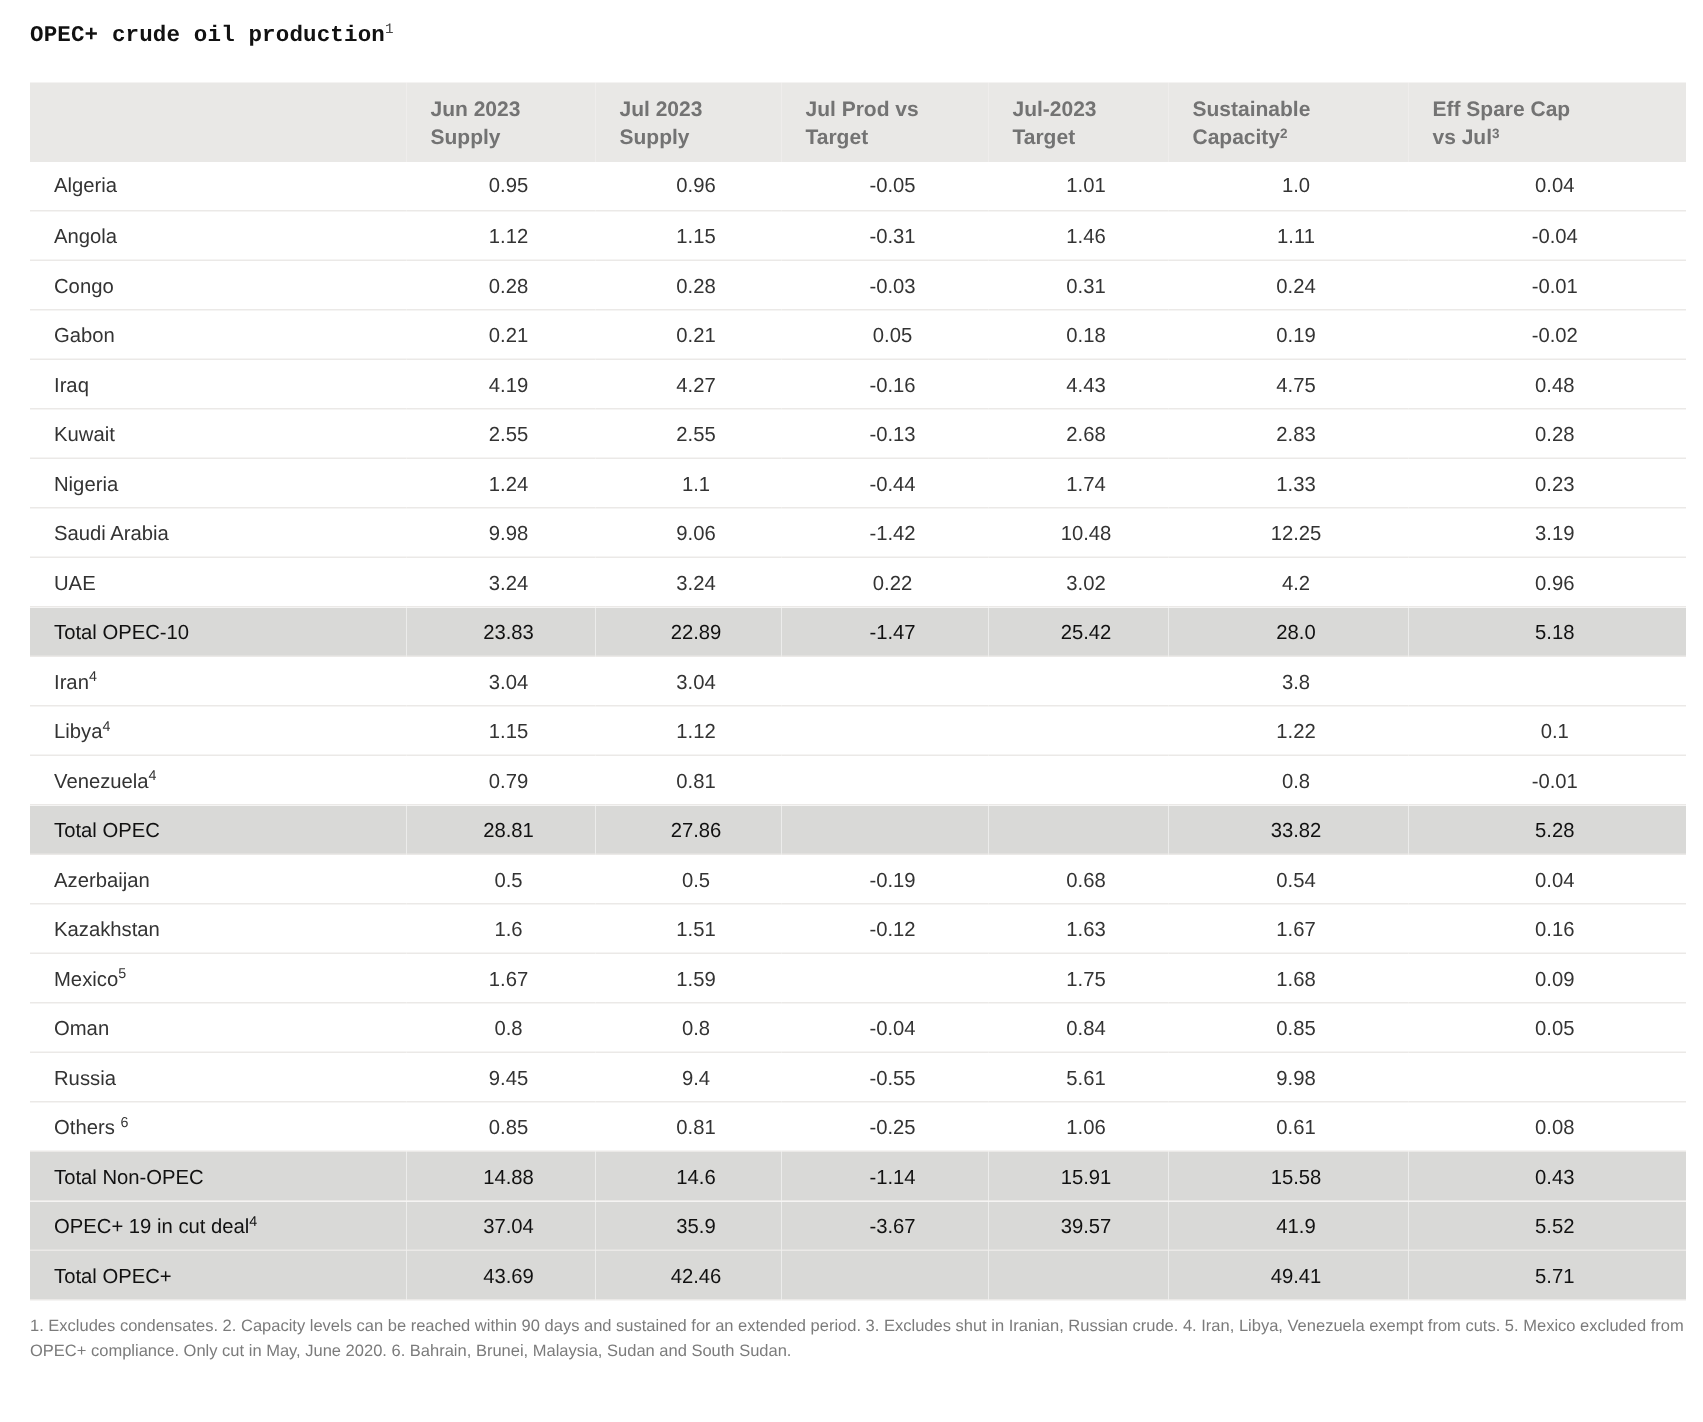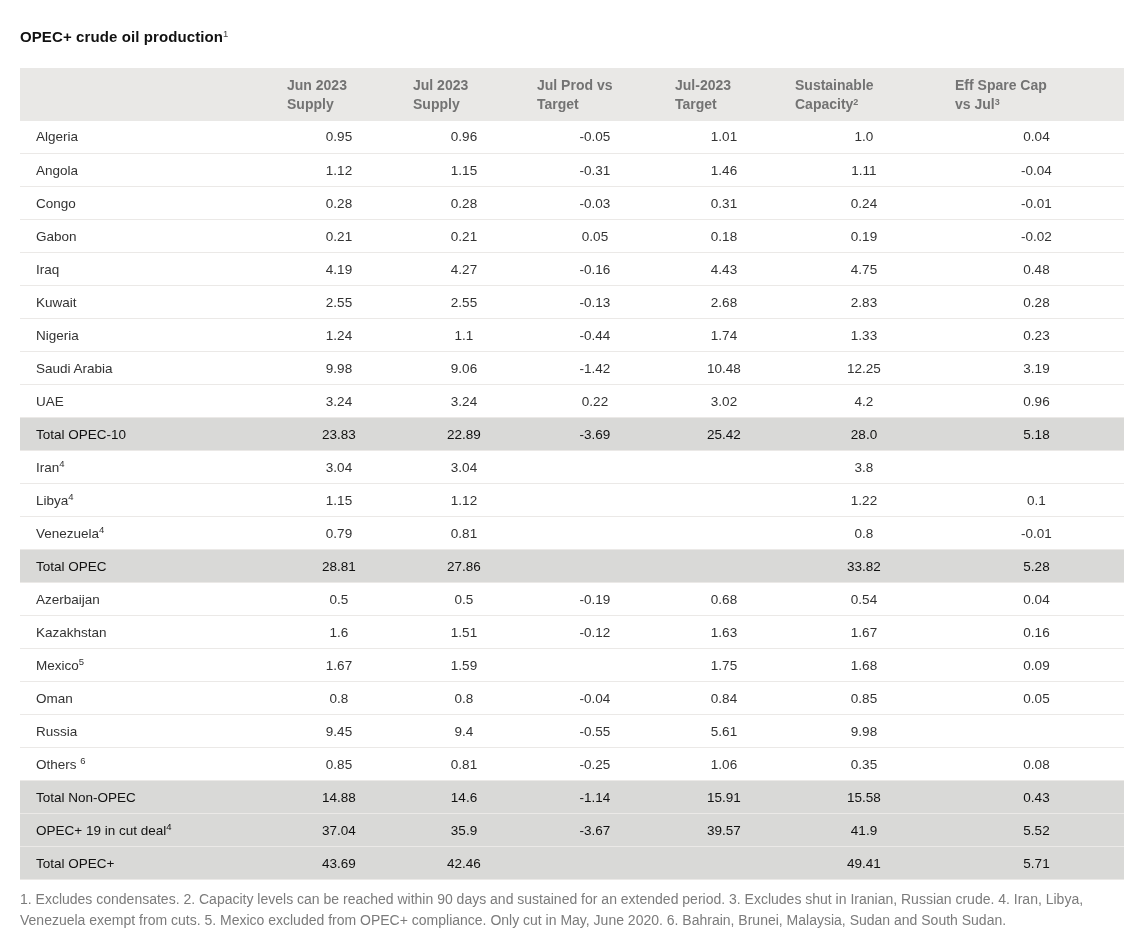--- a/index.html
+++ b/index.html
@@ -12,22 +12,23 @@
   }
   .page {
     width: 1135px;
     min-height: 948px;
     padding: 12px 11px 20px 20px;
   }
   .page-title {
     font-size: 15px;
     font-weight: 700;
     color: #111111;
-    margin: 16px 0 23px 0;
+    margin: 3px 0 23px 0;
     letter-spacing: 0.1px;
+    font-family: Liberation Mono, monospace;
   }
   .page-title sup {
     font-weight: 400;
     font-size: 9.5px;
     color: #444444;
   }
   sup {
     font-size: 9.5px;
     line-height: 0;
     vertical-align: baseline;
@@ -79,21 +80,21 @@
     padding-left: 16px;
   }
   tbody tr.total td {
     background: #d9d9d7;
     font-weight: 400;
     color: #111111;
   }
   .footnotes {
     width: 1104px;
     margin: 9px 0 0 0;
-    font-size: 14px;
+    font-size: 11px;
     line-height: 1.5;
     color: #7b7b7b;
   }
 </style>
 </head>
 <body>
 
 <div class="page">
 
   <h1 class="page-title"><span>OPEC+ crude oil production</span><sup>1</sup></h1>
@@ -198,21 +199,21 @@
           <td class="num">3.24</td>
           <td class="num">0.22</td>
           <td class="num">3.02</td>
           <td class="num">4.2</td>
           <td class="num">0.96</td>
         </tr>
         <tr class="total">
           <td class="country">Total OPEC-10</td>
           <td class="num">23.83</td>
           <td class="num">22.89</td>
-          <td class="num">-3.69</td>
+          <td class="num">-1.47</td>
           <td class="num">25.42</td>
           <td class="num">28.0</td>
           <td class="num">5.18</td>
         </tr>
         <tr>
           <td class="country">Iran<sup>4</sup></td>
           <td class="num">3.04</td>
           <td class="num">3.04</td>
           <td class="num"></td>
           <td class="num"></td>
@@ -290,21 +291,21 @@
           <td class="num">5.61</td>
           <td class="num">9.98</td>
           <td class="num"></td>
         </tr>
         <tr>
           <td class="country">Others <sup>6</sup></td>
           <td class="num">0.85</td>
           <td class="num">0.81</td>
           <td class="num">-0.25</td>
           <td class="num">1.06</td>
-          <td class="num">0.35</td>
+          <td class="num">0.61</td>
           <td class="num">0.08</td>
         </tr>
         <tr class="total">
           <td class="country">Total Non-OPEC</td>
           <td class="num">14.88</td>
           <td class="num">14.6</td>
           <td class="num">-1.14</td>
           <td class="num">15.91</td>
           <td class="num">15.58</td>
           <td class="num">0.43</td>

